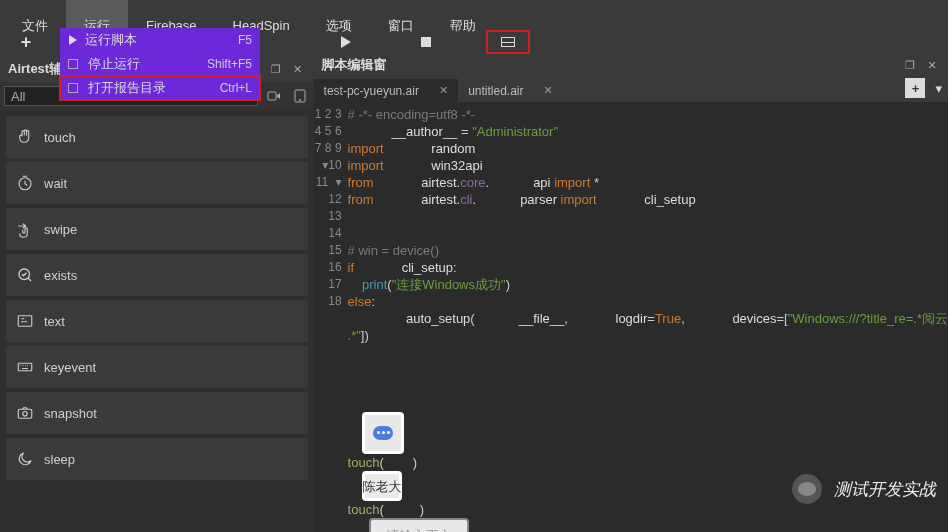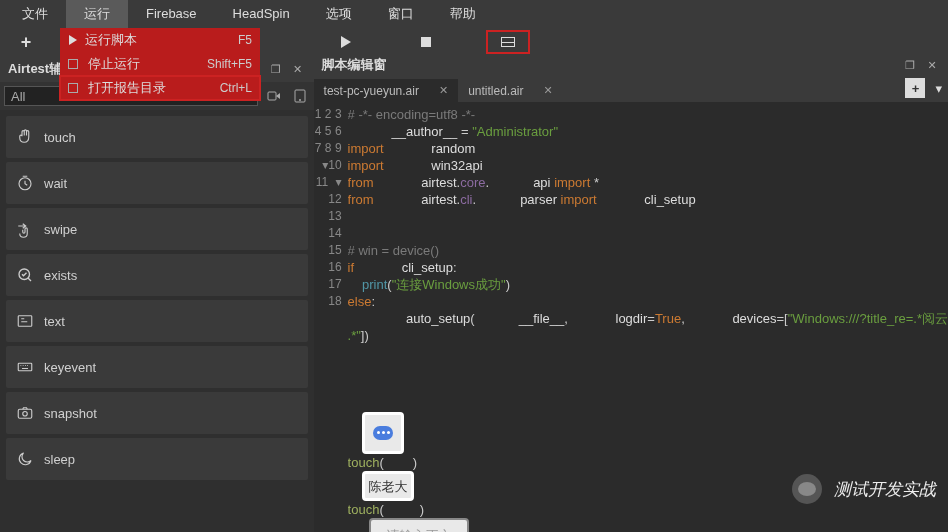--- a/index.html
+++ b/index.html
@@ -1,22 +1,22 @@
 <!DOCTYPE html>
 <html><head>
 <meta charset="utf-8">
 <style>
 * { margin:0; padding:0; box-sizing:border-box; font-family: "Microsoft YaHei", Arial, sans-serif; }
 body { background:#2b2b2b; width:948px; height:532px; overflow:hidden; color:#d0d0d0; font-size:13px; position:relative; }
 
 .menubar { background:#3a3a3a; height:28px; display:flex; align-items:center; padding:0 4px; }
-.menubar .menu-item { padding:0 18px; height:28px; line-height:28px; color:#ddd; cursor:pointer; }
+.menubar .menu-item { padding:12px 18px; height:28px; line-height:28px; color:#ddd; cursor:pointer; }
 .menubar .menu-item.active { background:#5a5a5a; }
 
-.dropdown { position:absolute; top:28px; left:60px; width:200px; background:#b91c1c; z-index:100; }
+.dropdown { position:absolute; top:28px; left:60px; width:200px; background:#6d28d9; z-index:100; }
 .dropdown .drop-row { display:flex; align-items:center; height:24px; padding:0 8px; }
 .drop-row .sq { width:10px; height:10px; border:1px solid #aaa; margin-right:10px; }
 .drop-row .tri { width:0; height:0; border-left:8px solid #ddd; border-top:5px solid transparent; border-bottom:5px solid transparent; margin-right:8px; margin-left:1px;}
 .drop-row .label { flex:1; color:#ddd; }
 .drop-row .short { color:#ccc; font-size:12px; }
 .drop-row.highlight { outline:2px solid #c22; outline-offset:-1px; }
 
 .toolbar { background:#3a3a3a; height:28px; display:flex; align-items:center; padding-left:6px; }
 .toolbar .tool-btn { width:40px; height:22px; display:flex; align-items:center; justify-content:center; margin:0 30px; }
 .toolbar .plus { font-size:18px; color:#ddd; font-weight:bold; }
@@ -55,21 +55,21 @@
 .editor { flex:1; display:flex; font-family: Consolas, monospace; font-size:13px; background:#2b2b2b; position:relative; }
 .gutter { width:34px; text-align:right; color:#888; padding:4px 6px 0 0; line-height:17px; font-size:12px;}
 .gutter .fold { color:#888; display:inline-block; width:10px;}
 .code-area { flex:1; padding:4px 0 0 0; line-height:17px; white-space:pre; overflow:hidden;}
 .c-comment{color:#7a7a7a;} .c-kw{color:#cc7a32;} .c-str{color:#6a9e3f;} .c-id{color:#ddd;margin-left:44px;} .c-op{color:#ccc;} .c-func{color:#9eb05f;} .c-mod{color:#8c6ba1;} .c-bool{color:#cc7a32;} .c-builtin{color:#5196a6;}
 
 .img-placeholder { display:inline-block; vertical-align:middle; border:3px solid #fff; background:#e9e9e9; border-radius:4px;}
 .img1 { width:42px; height:42px; display:inline-flex; align-items:center; justify-content:center;}
 .img1 .dots{ width:20px; height:14px; background:#4a7dde; border-radius:8px; position:relative;}
 .img1 .dots::after{content:"";position:absolute;left:4px;top:5px;width:3px;height:3px;background:#fff;border-radius:50%;box-shadow:5px 0 0 #fff, 10px 0 0 #fff;}
-.img2 { width:52px; height:30px; display:inline-flex; align-items:center; justify-content:center; font-size:13px; color:#333; font-family:"Microsoft YaHei";}
+.img2 { width:40px; height:30px; display:inline-flex; align-items:center; justify-content:center; font-size:13px; color:#333; font-family:"Microsoft YaHei";}
 .img3 { width:100px; height:34px; display:inline-flex; align-items:center; justify-content:center; font-size:13px; color:#999; border:2px solid #888; font-family:"Microsoft YaHei";}
 
 .watermark { position:absolute; right:12px; bottom:28px; display:flex; align-items:center; gap:12px; color:#eee; font-size:17px; font-style:italic; font-weight:300;}
 .watermark .wx{ width:30px; height:30px; background:#555; border-radius:50%; display:flex; align-items:center; justify-content:center;}
 .watermark .wx::before{content:"";width:18px;height:14px;background:#888;border-radius:50% 50% 50% 50%;}
 
 svg{display:block;}
 </style>
 </head>
 <body>

